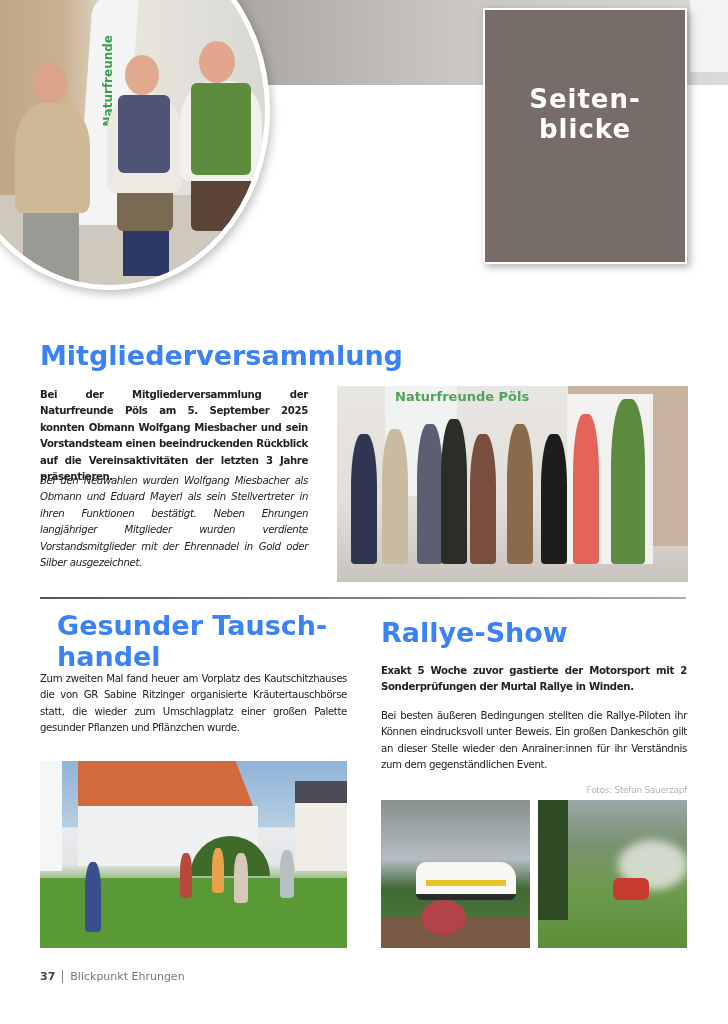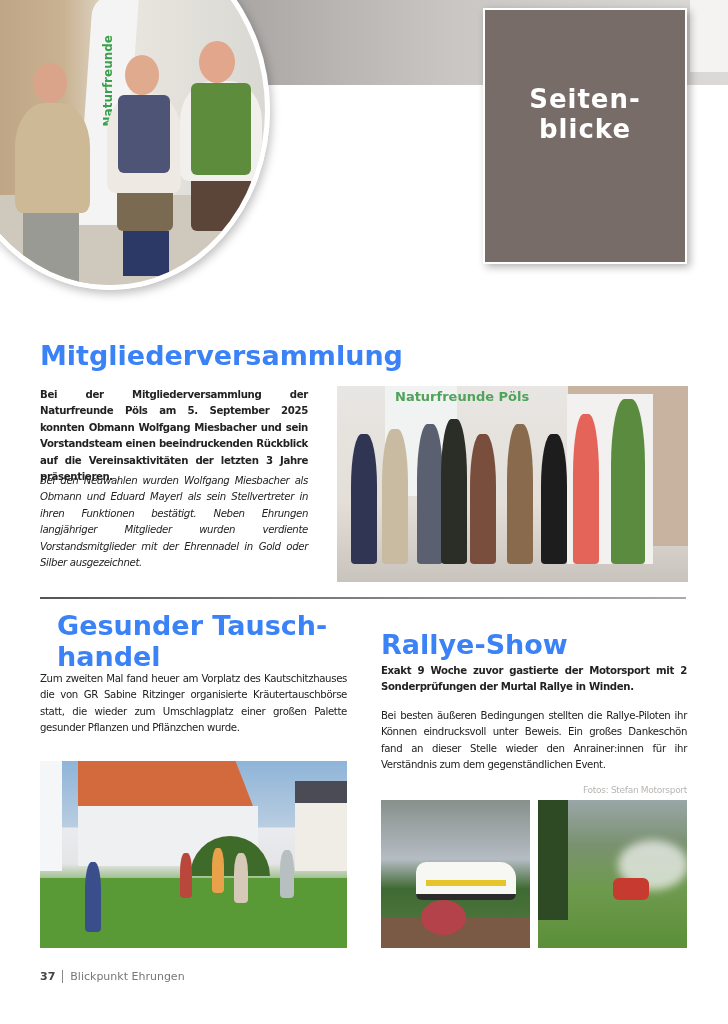--- a/index.html
+++ b/index.html
@@ -58,21 +58,21 @@
     font-size: 26px; line-height: 30px; letter-spacing: 1px; white-space: pre-line;
   }
 
   
   .heading {
     position: absolute; font-family: "DejaVu Sans", sans-serif; font-weight: bold;
     color: #3b82f6; letter-spacing: 0px;
   }
   .h-mitglied { left: 40px; top: 340px; font-size: 27px; }
   .h-tausch { left: 44px; top: 610px; font-size: 27px; line-height: 31px; white-space: pre-line; margin-left: 13px; }
-  .h-rallye { left: 381px; top: 617px; font-size: 27px; margin-top: 12px; }
+  .h-rallye { left: 381px; top: 617px; font-size: 27px; }
 
   
   .txt {
     position: absolute; font-family: "DejaVu Sans Condensed", "DejaVu Sans", sans-serif;
     font-size: 11.3px; line-height: 16.4px; text-align: justify; color: #222;
     font-stretch: condensed; letter-spacing: -0.35px;
   }
   .bold { font-weight: bold; }
   .t-intro { left: 40px; top: 387px; width: 268px; }
   .t-neuwahl { left: 40px; top: 473px; width: 268px; font-style: italic; }
@@ -195,23 +195,23 @@
   <div class="hedge"></div>
   <div class="lawn"></div>
   <div class="gp" style="left:45px;bottom:16px;height:70px;width:16px;background:#3b4e8c;"></div>
   <div class="gp" style="left:140px;bottom:50px;height:45px;width:12px;background:#b9473c;"></div>
   <div class="gp" style="left:172px;bottom:55px;height:45px;width:12px;background:#e9a24a;"></div>
   <div class="gp" style="left:194px;bottom:45px;height:50px;width:14px;background:#d6c9b7;"></div>
   <div class="gp" style="left:240px;bottom:50px;height:48px;width:14px;background:#b8bfc0;"></div>
 </div>
 
 <h2 class="heading h-rallye">Rallye-Show</h2>
-<p class="txt bold t-rallye-lead">Exakt 9 Woche zuvor gastierte der Motorsport mit 2 Sonderprüfungen der Murtal Rallye in Winden.</p>
-<p class="txt t-rallye-body">Bei besten äußeren Bedingungen stellten die Rallye-Piloten ihr Können eindrucksvoll unter Beweis. Ein großes Dankeschön fand an dieser Stelle wieder den Anrainer:innen für ihr Verständnis zum dem gegenständlichen Event.</p>
-<div class="credit">Fotos: Stefan Motorsport</div>
+<p class="txt bold t-rallye-lead">Exakt 5 Woche zuvor gastierte der Motorsport mit 2 Sonderprüfungen der Murtal Rallye in Winden.</p>
+<p class="txt t-rallye-body">Bei besten äußeren Bedingungen stellten die Rallye-Piloten ihr Können eindrucksvoll unter Beweis. Ein großen Dankeschön gilt an dieser Stelle wieder den Anrainer:innen für ihr Verständnis zum dem gegenständlichen Event.</p>
+<div class="credit">Fotos: Stefan Sauerzapf</div>
 
 <div class="photo photo-rally1">
   <div class="ground"></div>
   <div class="car"></div>
   <div class="stripe"></div>
   <div class="bush"></div>
 </div>
 <div class="photo photo-rally2">
   <div class="tree"></div>
   <div class="dust"></div>

